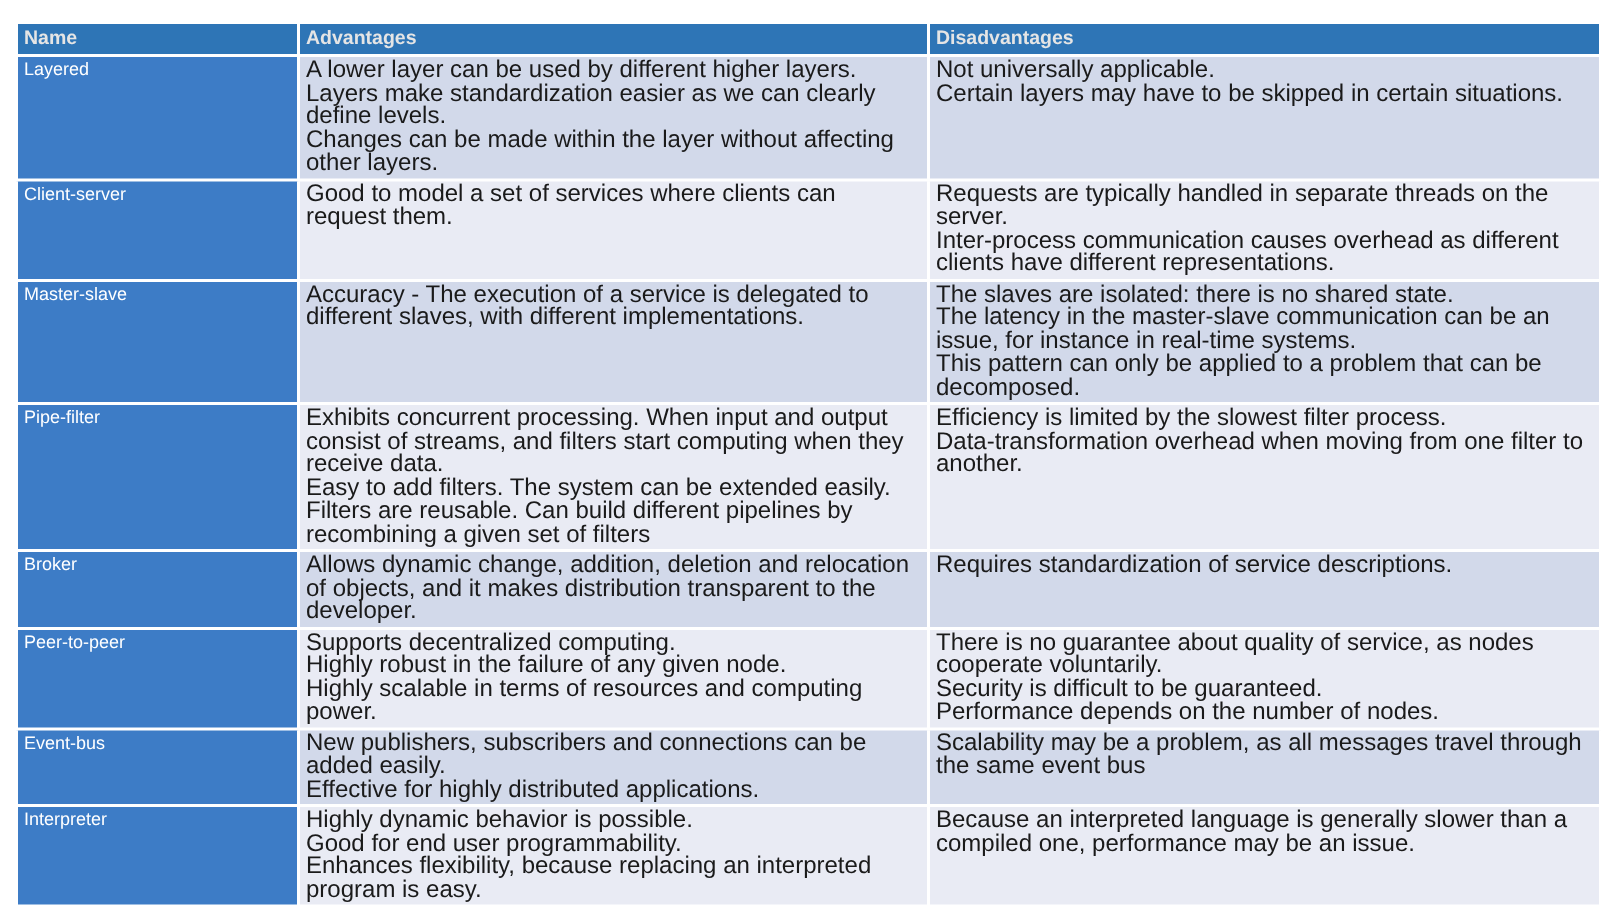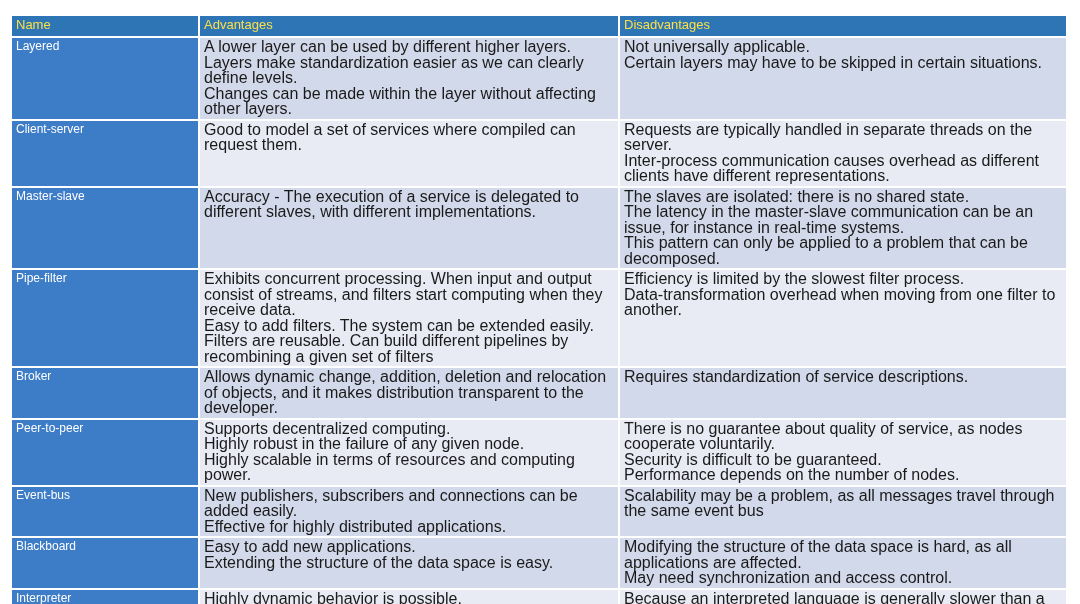--- a/index.html
+++ b/index.html
@@ -32,23 +32,23 @@
   th, td {
     border: 2px solid #ffffff;
     vertical-align: top;
     text-align: left;
     padding: 1px 6px 2px 4px;
     white-space: pre-line;
     word-wrap: break-word;
   }
   thead th {
     background: var(--header-bg, #2E75B6);
-    color: #fde047;
+    color: #e5e5e5;
     font-size: 13px;
-    font-weight: normal;
+    font-weight: bold;
     height: 18px;
     padding-top: 1px;
     padding-bottom: 1px;
     line-height: 16px;
   }
   td.name-cell {
     background: var(--name-bg, #3D7CC6);
     color: #ffffff;
     font-weight: normal;
     font-size: 12px;
@@ -83,21 +83,21 @@
         <tr class="band-dark" style="height: 61px;">
           <td class="name-cell">Layered</td>
           <td class="adv-cell">A lower layer can be used by different higher layers.
 Layers make standardization easier as we can clearly define levels.
 Changes can be made within the layer without affecting other layers.</td>
           <td class="dis-cell">Not universally applicable.
 Certain layers may have to be skipped in certain situations.</td>
         </tr>
         <tr class="band-light" style="height: 50px; margin-top: 15px;">
           <td class="name-cell">Client-server</td>
-          <td class="adv-cell">Good to model a set of services where compiled can request them.</td>
+          <td class="adv-cell">Good to model a set of services where clients can request them.</td>
           <td class="dis-cell">Requests are typically handled in separate threads on the server.
 Inter-process communication causes overhead as different clients have different representations.</td>
         </tr>
         <tr class="band-dark" style="height: 70px;">
           <td class="name-cell">Master-slave</td>
           <td class="adv-cell">Accuracy - The execution of a service is delegated to different slaves, with different implementations.</td>
           <td class="dis-cell">The slaves are isolated: there is no shared state.
 The latency in the master-slave communication can be an issue, for instance in real-time systems.
 This pattern can only be applied to a problem that can be decomposed.</td>
         </tr>
@@ -122,27 +122,20 @@
           <td class="dis-cell">There is no guarantee about quality of service, as nodes cooperate voluntarily.
 Security is difficult to be guaranteed.
 Performance depends on the number of nodes.</td>
         </tr>
         <tr class="band-dark" style="height: 38px;">
           <td class="name-cell">Event-bus</td>
           <td class="adv-cell">New publishers, subscribers and connections can be added easily.
 Effective for highly distributed applications.</td>
           <td class="dis-cell">Scalability may be a problem, as all messages travel through the same event bus</td>
         </tr>
-        <tr class="band-dark" style="height: 51px;">
-          <td class="name-cell">Blackboard</td>
-          <td class="adv-cell">Easy to add new applications.
-Extending the structure of the data space is easy.</td>
-          <td class="dis-cell">Modifying the structure of the data space is hard, as all applications are affected.
-May need synchronization and access control.</td>
-        </tr>
         <tr class="band-light" style="height: 50px;">
           <td class="name-cell">Interpreter</td>
           <td class="adv-cell">Highly dynamic behavior is possible.
 Good for end user programmability.
 Enhances flexibility, because replacing an interpreted program is easy.</td>
           <td class="dis-cell">Because an interpreted language is generally slower than a compiled one, performance may be an issue.</td>
         </tr>
       </tbody>
   </table>
 </div>

